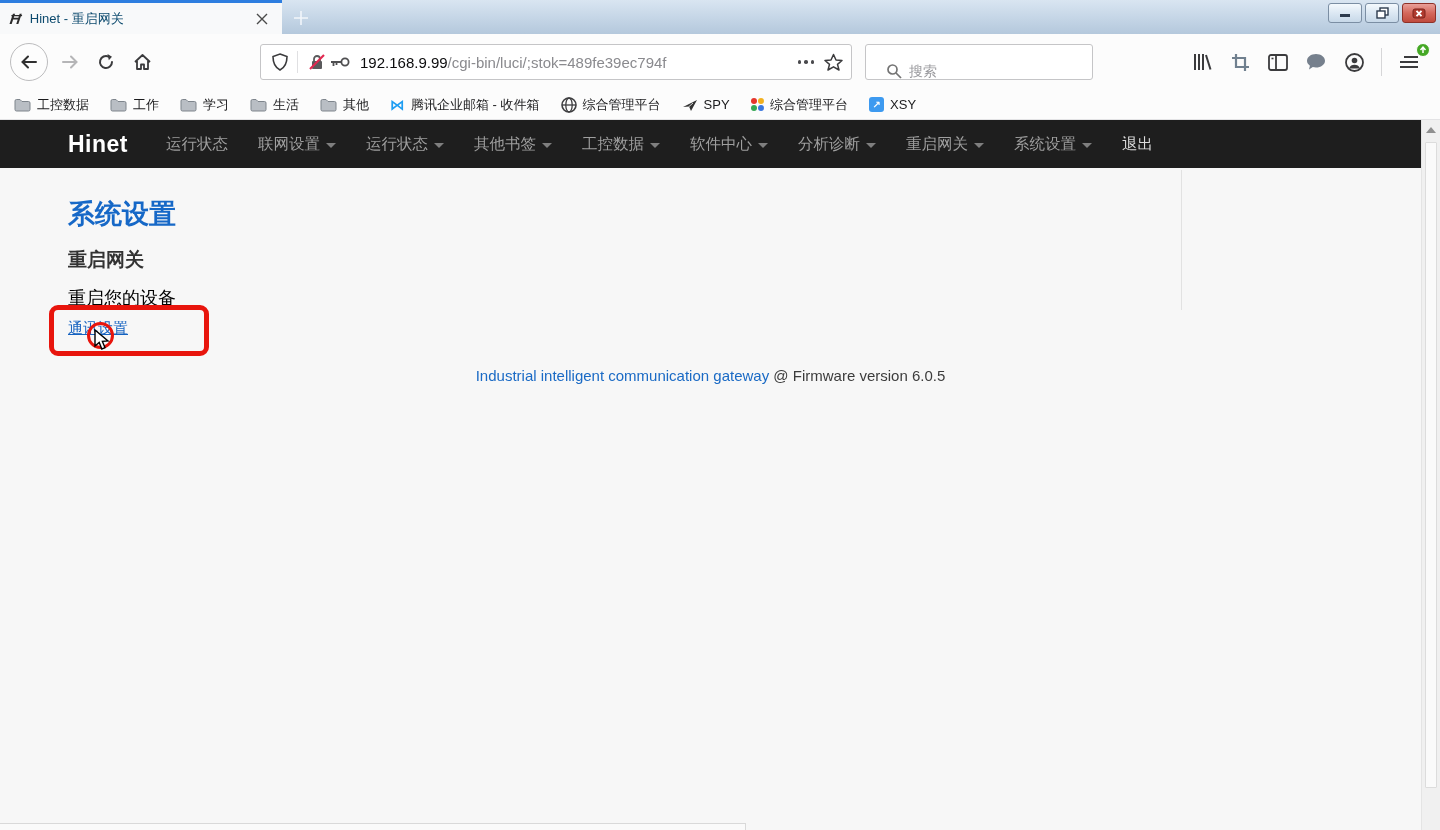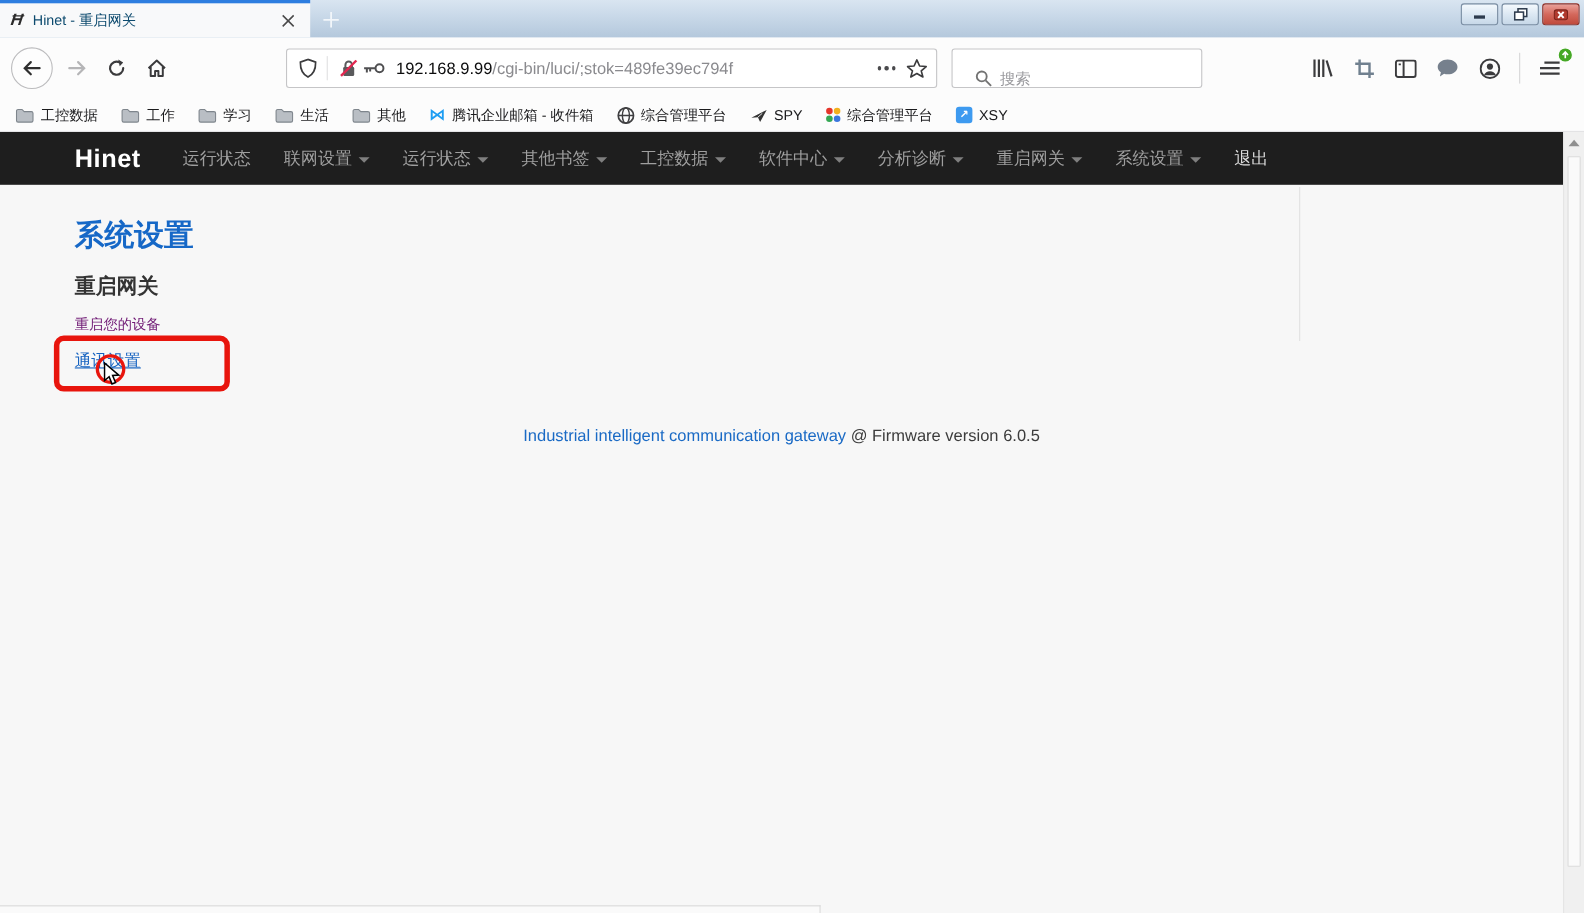--- a/index.html
+++ b/index.html
@@ -82,33 +82,33 @@
   .site-nav li { margin-right:30px; font-size:15.5px; color:#9f9f9f;
     display:flex; align-items:center; white-space:nowrap; }
   .site-nav li.bright { color:#dcdcdc; }
   .caret { width:0; height:0; border-left:5px solid transparent; border-right:5px solid transparent;
     border-top:5px solid #7f7f7f; margin-left:6px; margin-top:2px; }
 
   .h-section { position:absolute; left:68px; top:76px; font-size:27px; font-weight:bold;
     color:#1668c7; }
   .h-page { position:absolute; left:68px; top:127px; font-size:19px; font-weight:bold;
     color:#333; }
-  .desc { position:absolute; left:68px; top:166px; font-size:13px; color:#701a75; }
+  .desc { position:absolute; left:68px; top:166px; font-size:18px; color:#000000; }
 
   .anno-box { position:absolute; left:49px; top:185px; width:160px; height:51px;
     border:5px solid #e8150d; border-radius:9px; }
   .reboot-link { position:absolute; left:68px; top:199px; font-size:15px; color:#1562c0;
     text-decoration:underline; }
   .anno-circle { position:absolute; left:87px; top:202px; width:27px; height:27px;
     border:3px solid #e8150d; border-radius:50%; }
   .cursor { position:absolute; left:94px; top:209px; }
 
   .v-divider { position:absolute; left:1181px; top:50px; width:1px; height:140px; background:#e2e2e2; }
 
-  .footer { position:absolute; left:0; top:268px; width:1421px; text-align:center;
+  .footer { position:absolute; left:0; top:247px; width:1421px; text-align:center;
     font-size:15px; color:#3c3c3c; }
   .footer a { color:#1a6ac5; text-decoration:none; }
 
   .bottom-strip { position:absolute; left:0; bottom:0; width:746px; height:7px;
     background:#fafafa; border:1px solid #d9d9d9; border-bottom:none; border-left:none; }
 
   svg { display:block; }
 </style>
 </head>
 <body>

